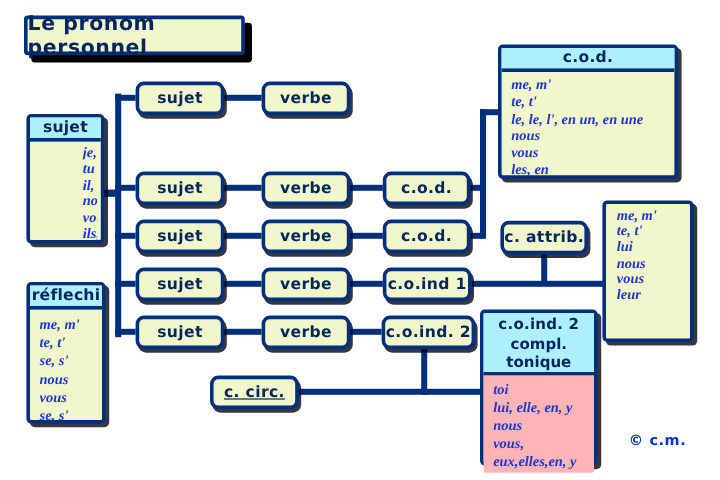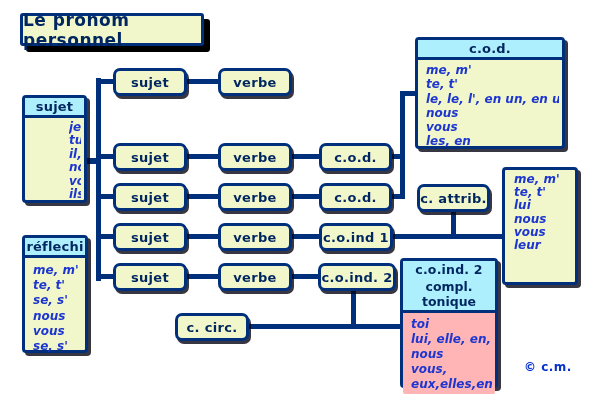--- a/index.html
+++ b/index.html
@@ -24,21 +24,21 @@
     box-shadow:3px 3px 0 rgba(5,5,20,.8);
   }
   .panel-header{
     background:#aeeffe;border-bottom:3px solid #00307c;
     color:#00265f;font-weight:bold;font-size:13px;text-align:center;
     padding:1px 0;letter-spacing:.2px;
   }
   .panel-header .h2line{display:block;}
   .panel-body{
     color:#1d36cf;font-weight:bold;font-style:italic;
-    padding:3px 3px 2px 6px;white-space:nowrap;
+    padding:3px 3px 2px 6px;white-space:nowrap;font-family:Liberation Serif, serif;
   }
   .panel-body div{overflow:hidden;}
   .pink .panel-body{background:#ffb5b5;border-radius:0 0 2px 2px;}
   
   #title{
     position:absolute;left:20px;top:13px;width:178px;height:27px;
     background:#f1f7cb;border:3px solid #00307c;border-radius:3px;
     box-shadow:6px 6px 0 #000;
     display:flex;align-items:center;justify-content:center;
     color:#00265f;font-weight:bold;font-size:17px;letter-spacing:.5px;
@@ -98,21 +98,21 @@
 
   <div class="node" style="left:113px;top:223px;width:74px;height:28px;">sujet</div>
   <div class="node" style="left:218px;top:223px;width:74px;height:28px;">verbe</div>
   <div class="node" style="left:319px;top:223px;width:74px;height:28px;">c.o.ind 1</div>
 
   <div class="node" style="left:113px;top:263px;width:74px;height:28px;">sujet</div>
   <div class="node" style="left:218px;top:263px;width:74px;height:28px;">verbe</div>
   <div class="node" style="left:318px;top:263px;width:78px;height:28px;">c.o.ind. 2</div>
 
   <div class="node" style="left:417px;top:184px;width:73px;height:28px;">c. attrib.</div>
-  <div class="node" style="left:175px;top:313px;width:74px;height:28px;">c. circ.</div>
+  <div class="node" style="left:175px;top:313px;width:74px;height:28px;text-decoration:underline;">c. circ.</div>
 
   <div class="panel" style="left:22px;top:95px;width:65px;height:108px;">
     <div class="panel-header">sujet</div>
     <div class="panel-body" style="font-size:12px;line-height:13.4px;padding-left:44px;">
       <div>je, j'</div>
       <div>tu</div>
       <div>il, elle, on</div>
       <div>nous, on</div>
       <div>vous</div>
       <div>ils, elles</div>

